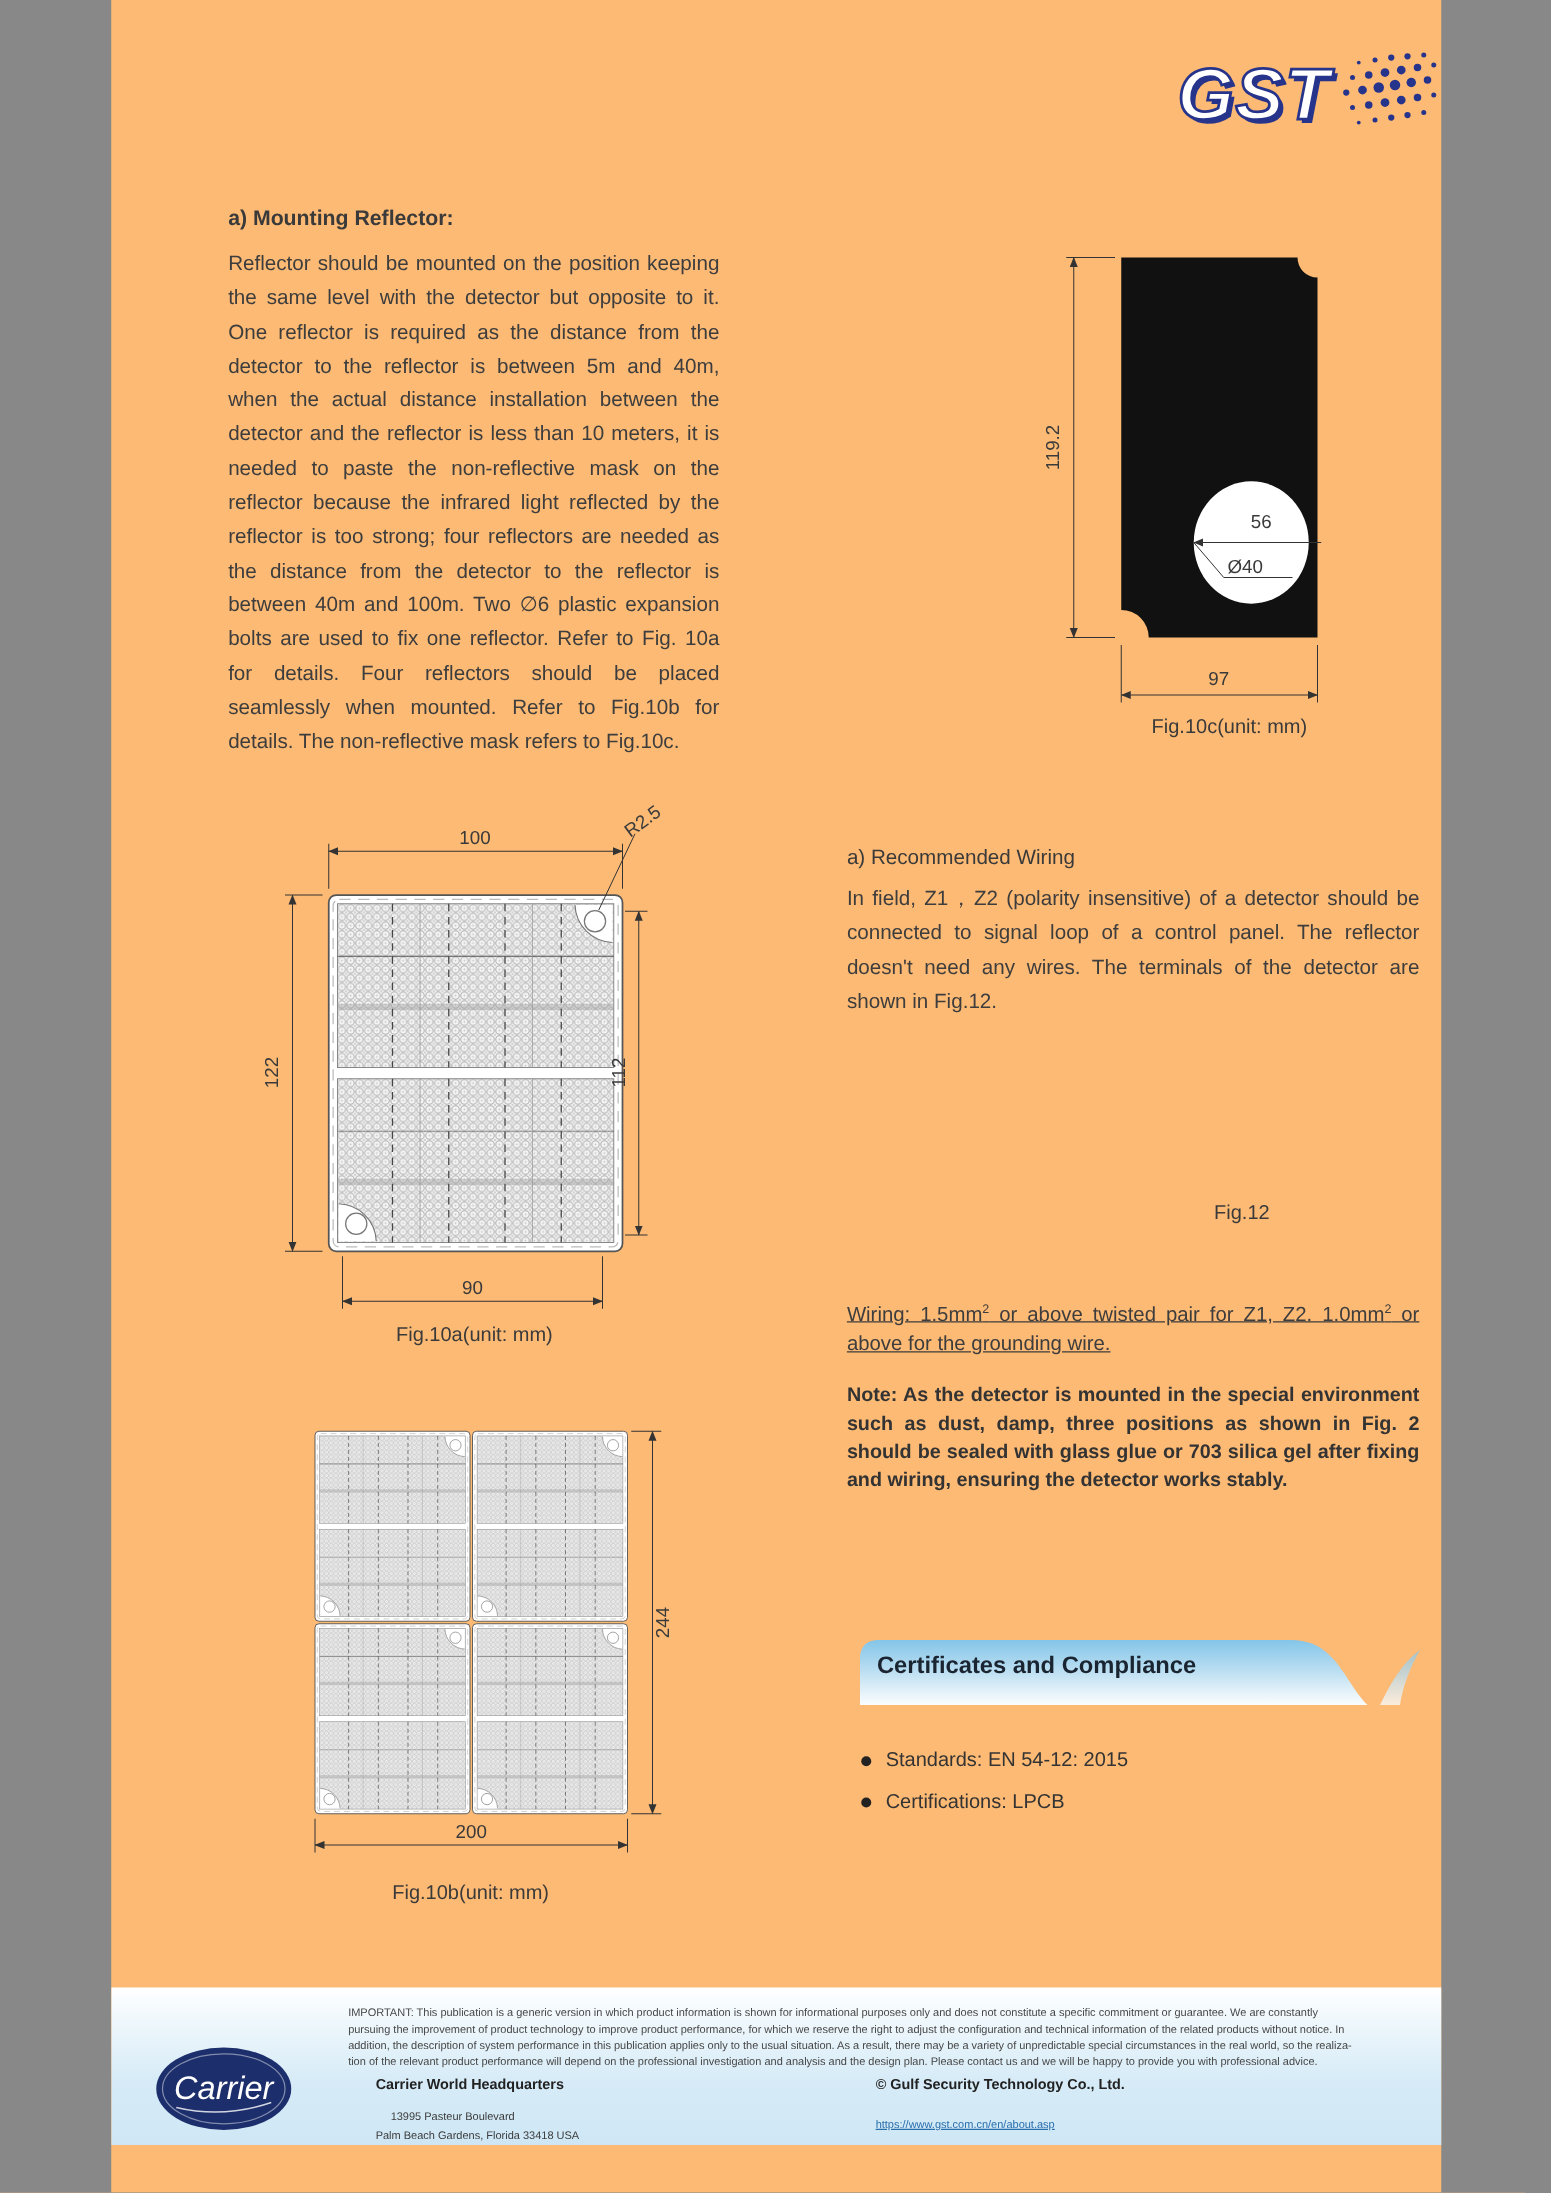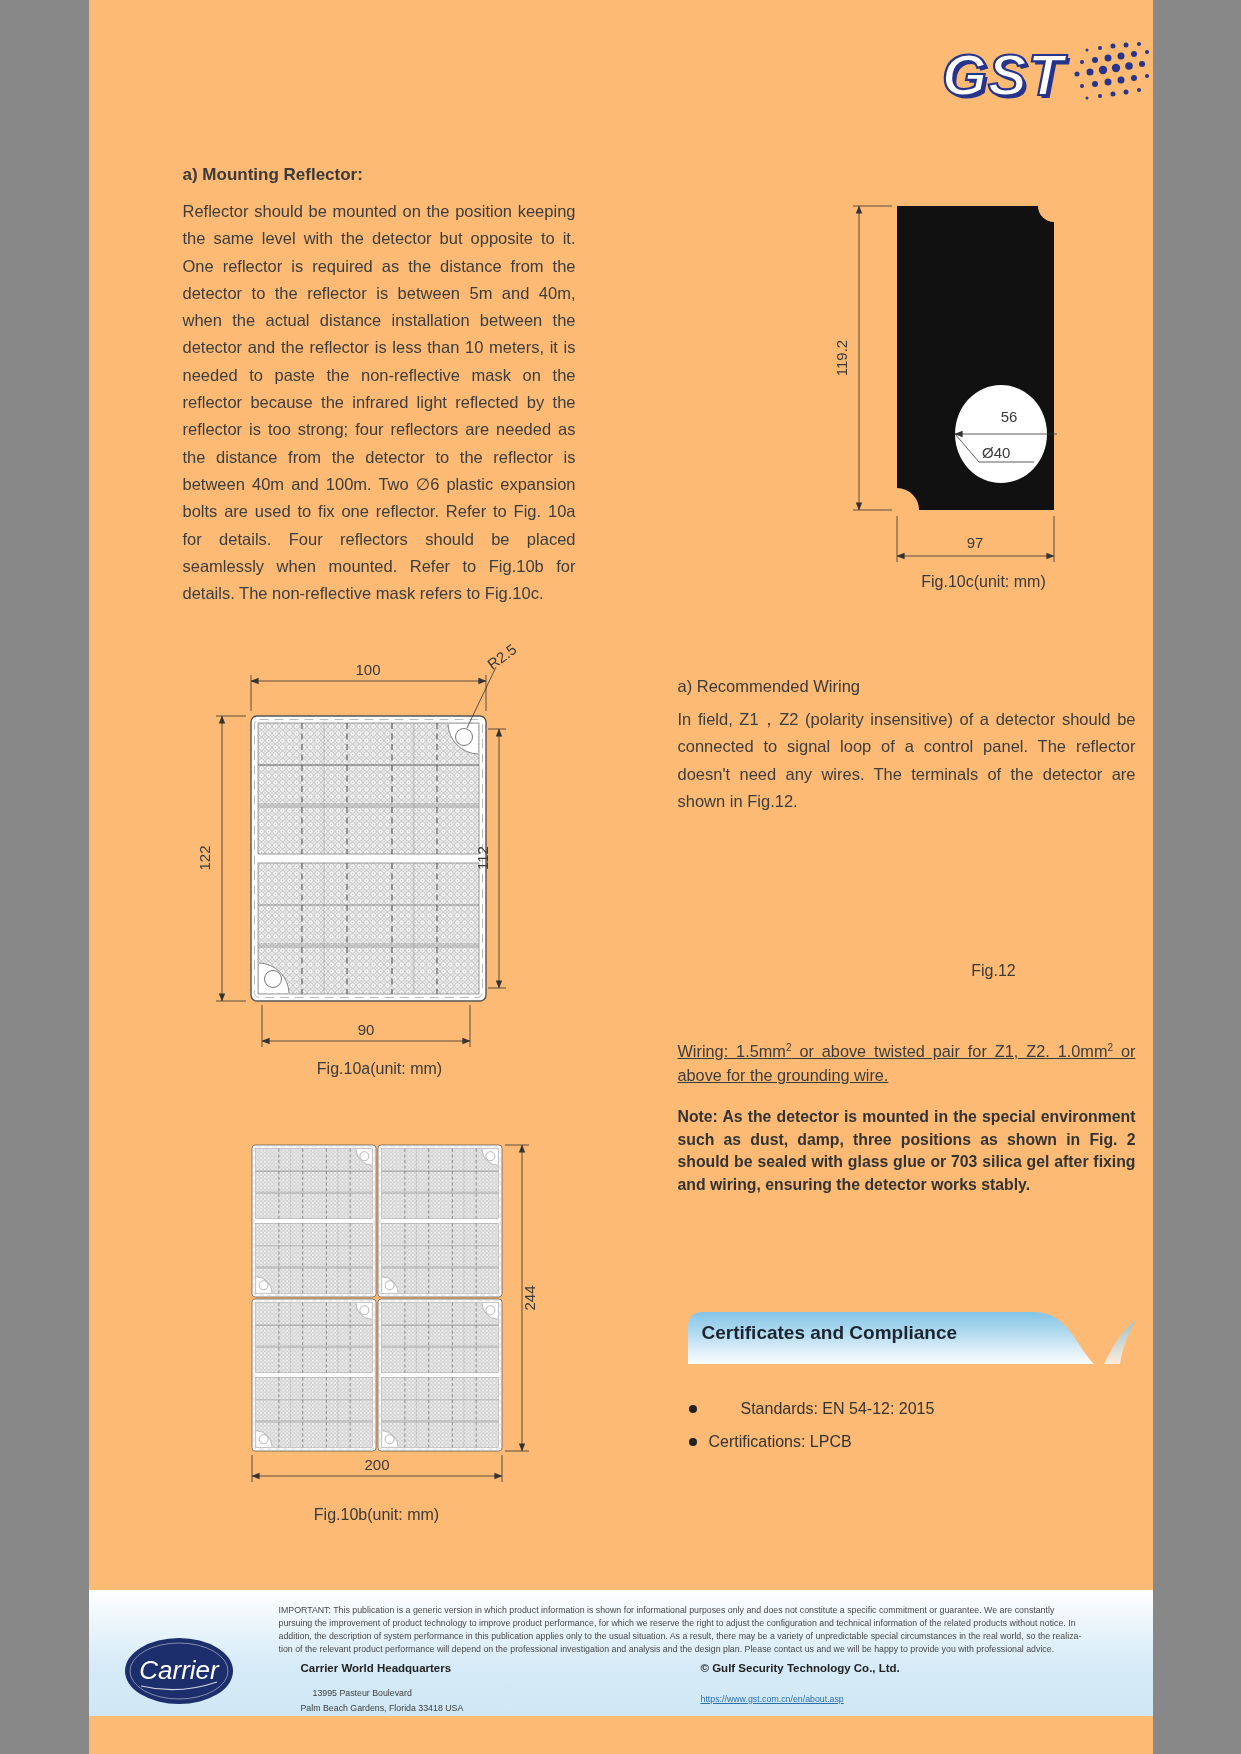--- a/index.html
+++ b/index.html
@@ -119,21 +119,21 @@
           <circle cx="176" cy="58" r="2.5"></circle>
           <circle cx="189" cy="56" r="2.5"></circle>
           <circle cx="202" cy="54" r="2"></circle>
       </g>
     </svg>
   </div>
 
   <div class="abs heading" style="left:94px;top:165px;">a) Mounting Reflector:</div>
   <div class="abs body-text" style="left:94px;top:198px;width:393px;">Reflector should be mounted on the position keeping the same level with the detector but opposite to it. One reflector is required as the distance from the detector to the reflector is between 5m and 40m, when the actual distance installation between the detector and the reflector is less than 10 meters, it is needed to paste the non-reflective mask on the reflector because the infrared light reflected by the reflector is too strong; four reflectors are needed as the distance from the detector to the reflector is between 40m and 100m. Two ∅6 plastic expansion bolts are used to fix one reflector. Refer to Fig. 10a for details. Four reflectors should be placed seamlessly when mounted. Refer to Fig.10b for details. The non-reflective mask refers to Fig.10c.</div>
 
-  <div class="abs" style="left:83px;top:595px;width:360px;height:455px;">
+  <div class="abs" style="left:95px;top:595px;width:360px;height:455px;">
     <svg width="360" height="455" viewBox="0 0 360 455">
       <use href="#refpanel" transform="translate(79,121)"></use>
       <g stroke="#333" stroke-width="0.8">
         <line x1="79" y1="116" x2="79" y2="80"></line>
           <line x1="314" y1="116" x2="314" y2="80"></line>
         <line x1="79" y1="86" x2="314" y2="86" marker-start="url(#dimarrow)" marker-end="url(#dimarrow)"></line>
         <line x1="74" y1="121" x2="44" y2="121"></line>
           <line x1="74" y1="406" x2="44" y2="406"></line>
         <line x1="50" y1="121" x2="50" y2="406" marker-start="url(#dimarrow)" marker-end="url(#dimarrow)"></line>
         <line x1="316" y1="134" x2="334" y2="134"></line>
@@ -205,21 +205,21 @@
   <div class="abs note-text" style="left:589px;top:1106px;width:458px;">Note: As the detector is mounted in the special environment such as dust, damp, three positions as shown in Fig. 2 should be sealed with glass glue or 703 silica gel after fixing and wiring, ensuring the detector works stably.</div>
 
   <div class="abs" style="left:595px;top:1308px;width:460px;height:60px;">
     <svg width="460" height="60" viewBox="0 0 460 60">
       <path d="M20,4 C8,4 4,10 4,20 L4,56 L410,56 C396,42 390,22 372,10 C364,5 356,4 346,4 Z" fill="url(#bannergrad)"></path>
       <path d="M420,56 C428,40 436,24 452,12 C444,26 438,42 436,56 Z" fill="url(#bannergrad)" opacity="0.75"></path>
     </svg>
   </div>
   <div class="abs banner-title" style="left:613px;top:1322px;">Certificates and Compliance</div>
 
-  <div class="abs bullet-row" style="left:600px;top:1400px;gap:32px;">
+  <div class="abs bullet-row" style="left:600px;top:1400px;">
     <span class="bullet-dot"></span>
     <span>Standards: EN 54-12: 2015</span>
   </div>
   <div class="abs bullet-row" style="left:600px;top:1433px;">
     <span class="bullet-dot"></span>
     <span>Certifications: LPCB</span>
   </div>
 
   <div class="abs footer-band" style="left:0;top:1590px;width:1241px;height:126px;">
     <div class="abs" style="left:190px;top:14px;">

